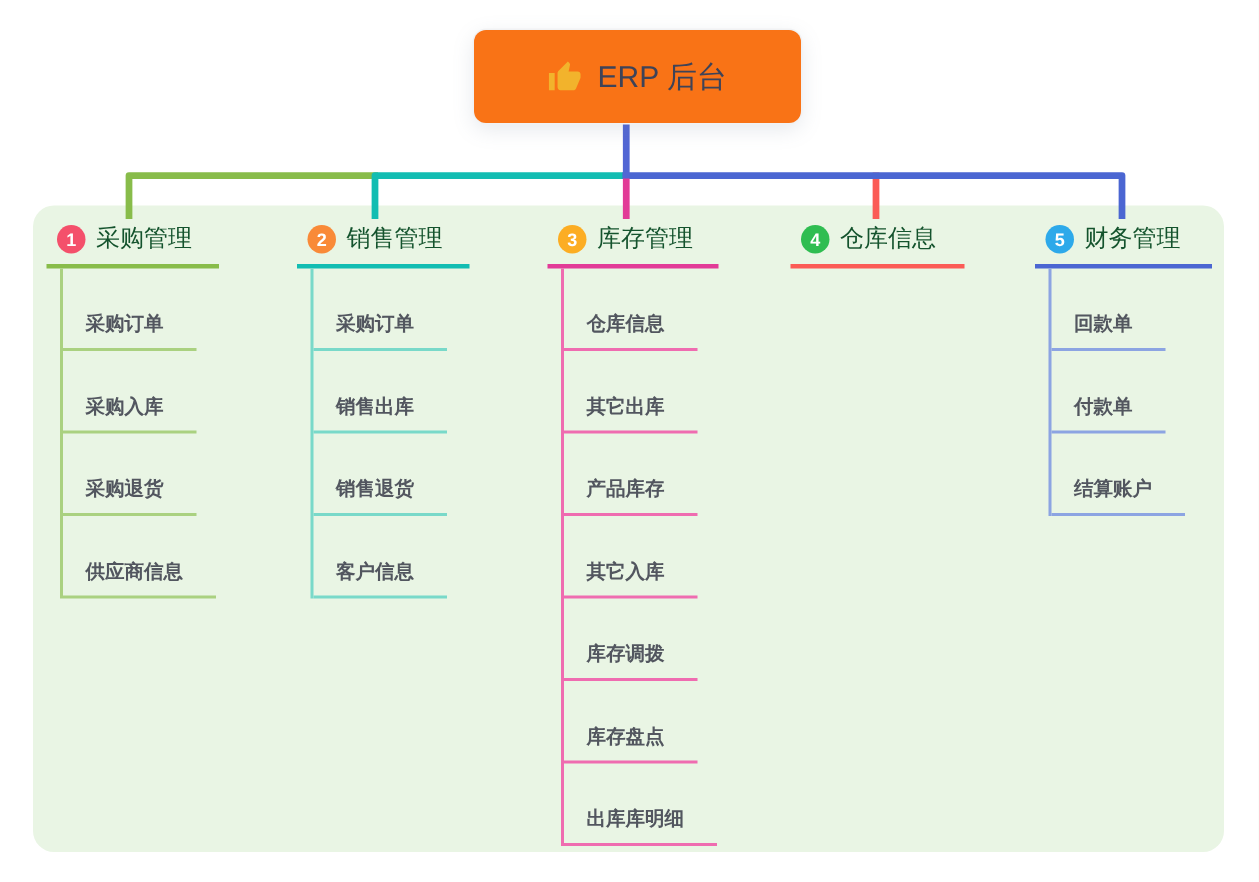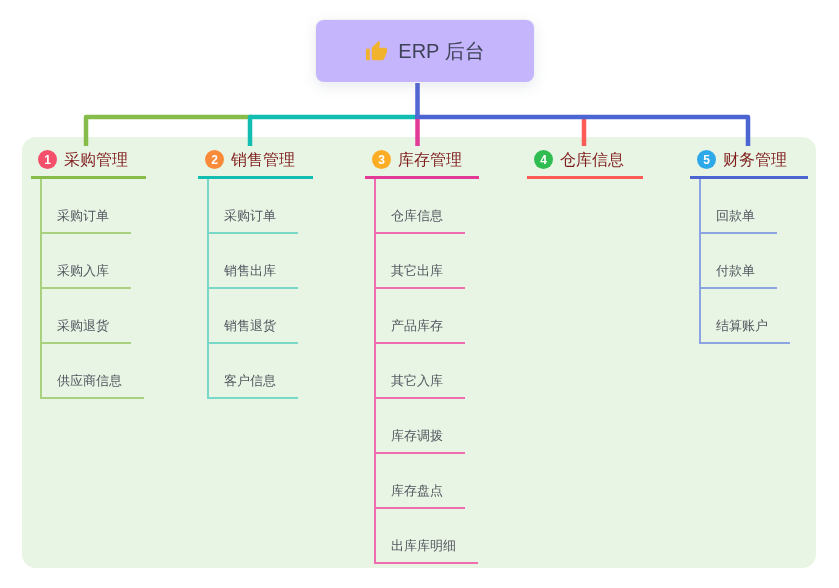--- a/index.html
+++ b/index.html
@@ -9,21 +9,21 @@
   }
   .panel{
     position:absolute;left:22px;top:137px;width:794px;height:431px;
     border-radius:14px;background:#e9f5e4;
   }
   .wires{position:absolute;left:0;top:0;pointer-events:none;}
   .wires path{fill:none;stroke-width:4.5;stroke-linejoin:round;}
 
   .root{
     position:absolute;left:316px;top:20px;width:218px;height:62px;
-    background:#c4b5fd;border-radius:8px;
+    background:#f97316;border-radius:8px;
     box-shadow:0 0 0 1px #f1f2f4,0 4px 14px rgba(110,125,150,.18);
     display:flex;align-items:center;justify-content:center;gap:10px;
     font-size:20px;color:#3e4358;font-weight:500;white-space:nowrap;
   }
   .thumb{width:23px;height:23px;display:inline-flex;flex:none;}
 
   .branch{position:absolute;top:150px;}
   .b1{left:31px;width:115px;}
   .b2{left:198px;width:115px;}
   .b3{left:365px;width:114px;}
@@ -33,24 +33,24 @@
   .head{
     display:flex;align-items:center;gap:7px;
     padding:0 0 7px 7px;border-bottom:3px solid var(--main);
     white-space:nowrap;cursor:default;
   }
   .badge{
     width:19px;height:19px;border-radius:50%;flex:none;
     background:var(--badge);color:#ffffff;font-size:12px;font-weight:bold;
     display:flex;align-items:center;justify-content:center;line-height:1;
   }
-  .hlabel{font-size:16px;line-height:19px;color:#7f1d1d;}
+  .hlabel{font-size:16px;line-height:19px;color:#14532d;}
 
   .children{
-    margin-left:9px;border-left:2px solid var(--light);width:max-content;
+    margin-left:9px;border-left:2px solid var(--light);width:max-content;font-weight:bold;
   }
   .child{
     border-bottom:2px solid var(--light);
     padding:29px 22px 8px 15px;width:max-content;
     font-size:13px;line-height:16px;color:#52565f;white-space:nowrap;
   }
 </style>
 </head>
 <body>
 

